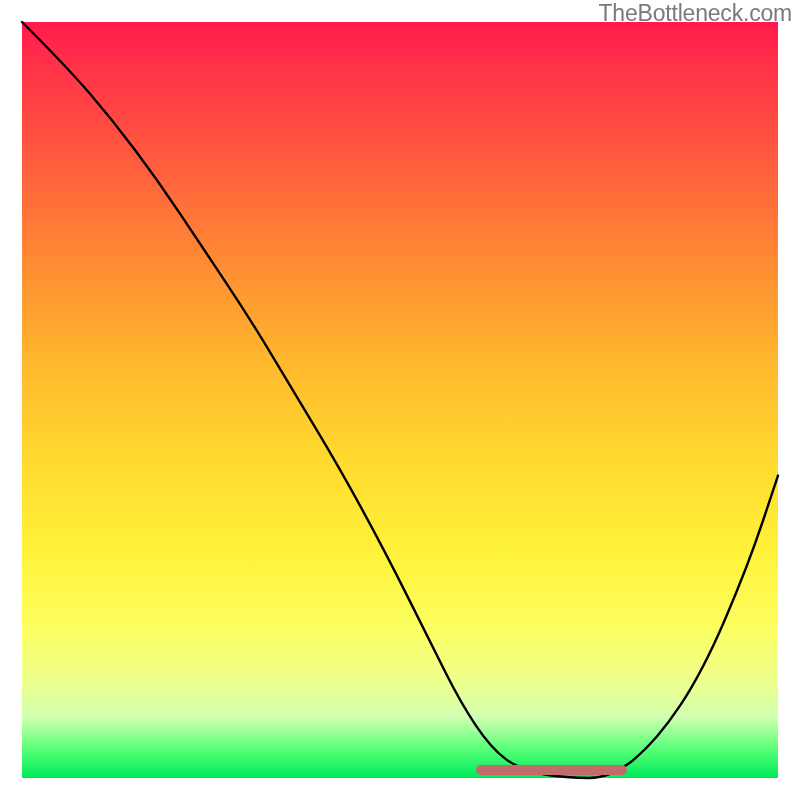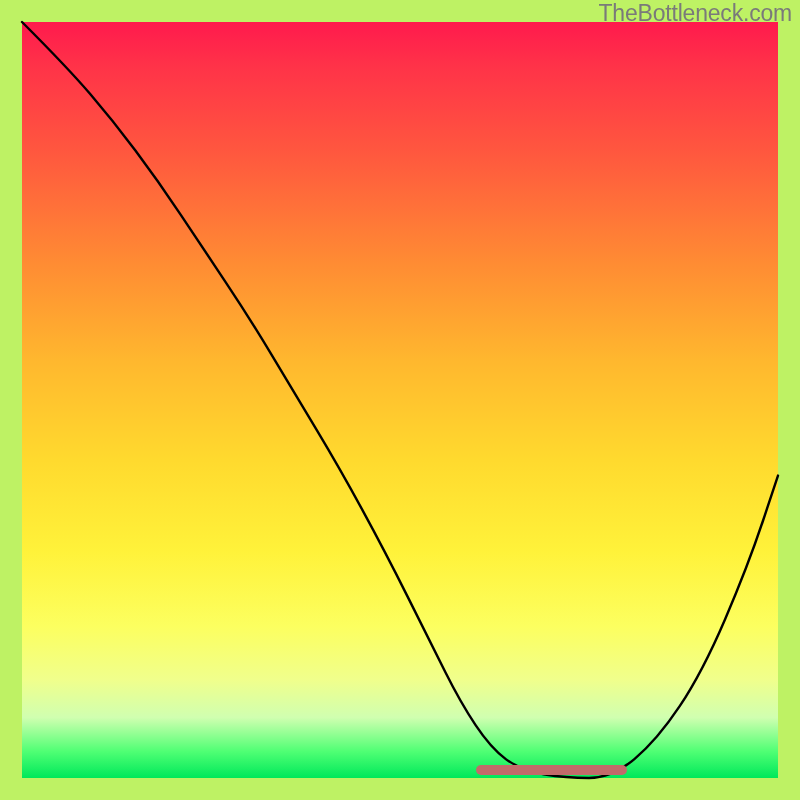--- a/index.html
+++ b/index.html
@@ -9,21 +9,21 @@
     height: 800px;
     background: #000;
     overflow: hidden;
   }
   .frame {
     position: absolute;
     left: 0;
     top: 0;
     width: 800px;
     height: 800px;
-    background: #bef264;
+    background: #ffffff;
   }
   .plot {
     position: absolute;
     left: 22px;
     top: 22px;
     width: 756px;
     height: 756px;
     background: linear-gradient(
       to bottom,
       #ff1a4d 0%,

